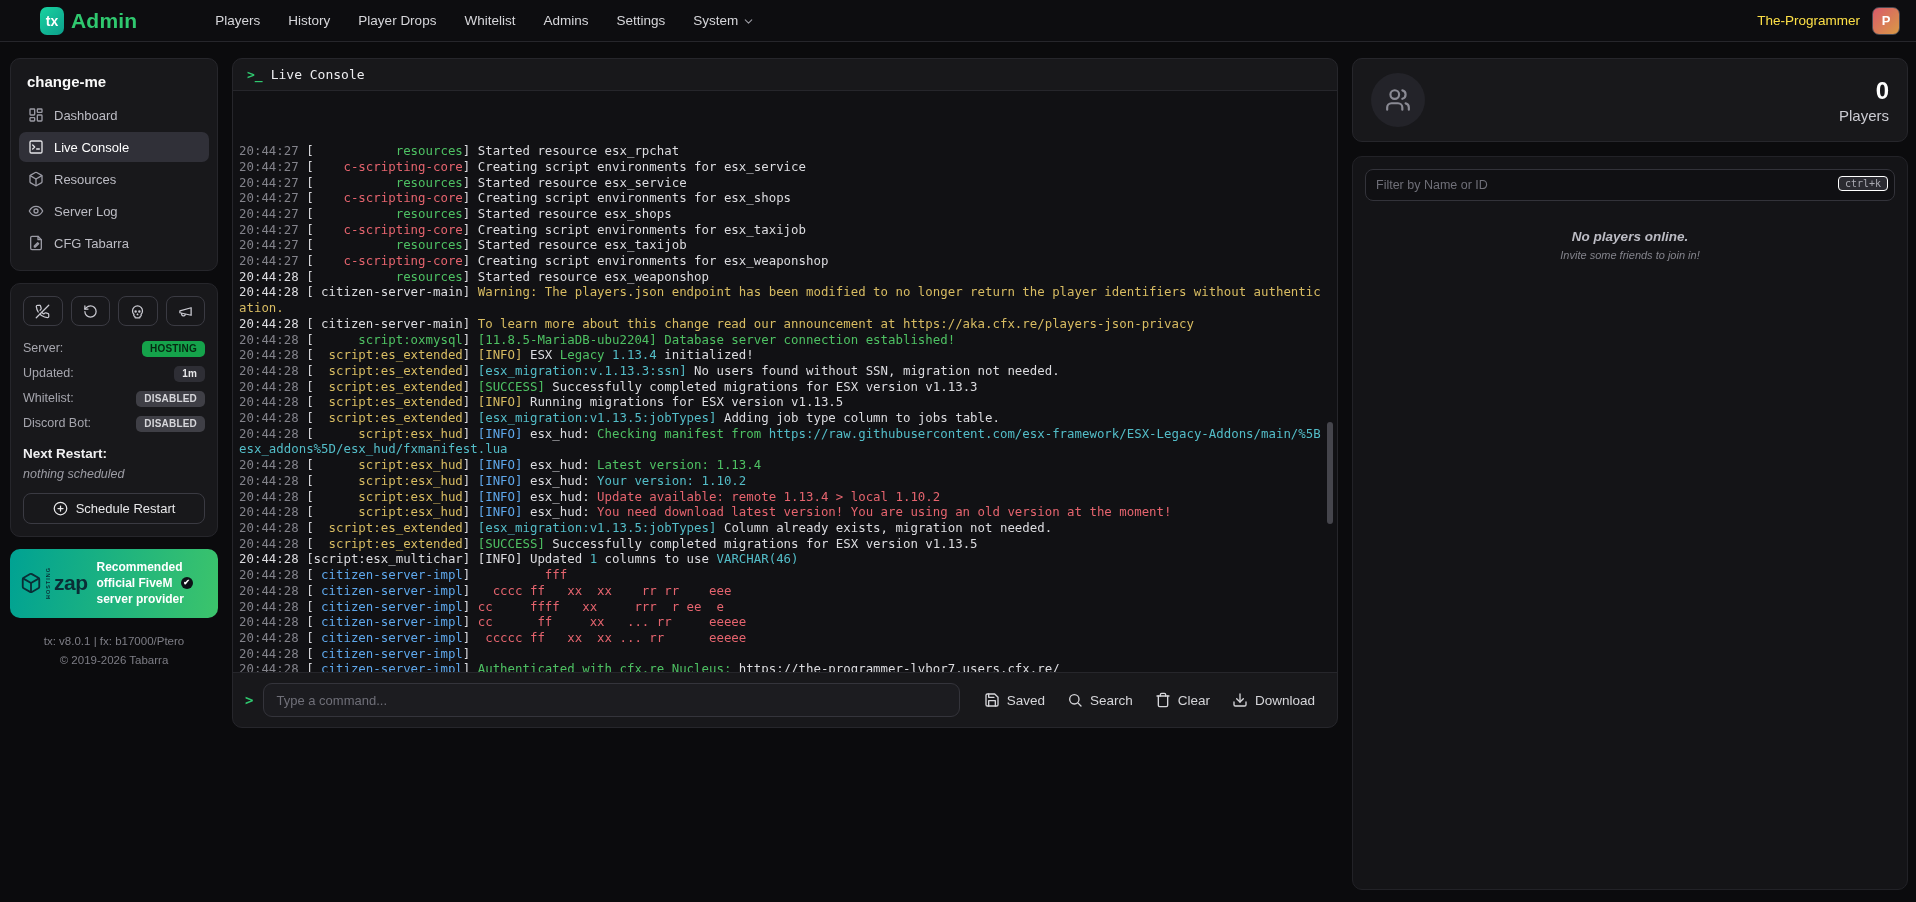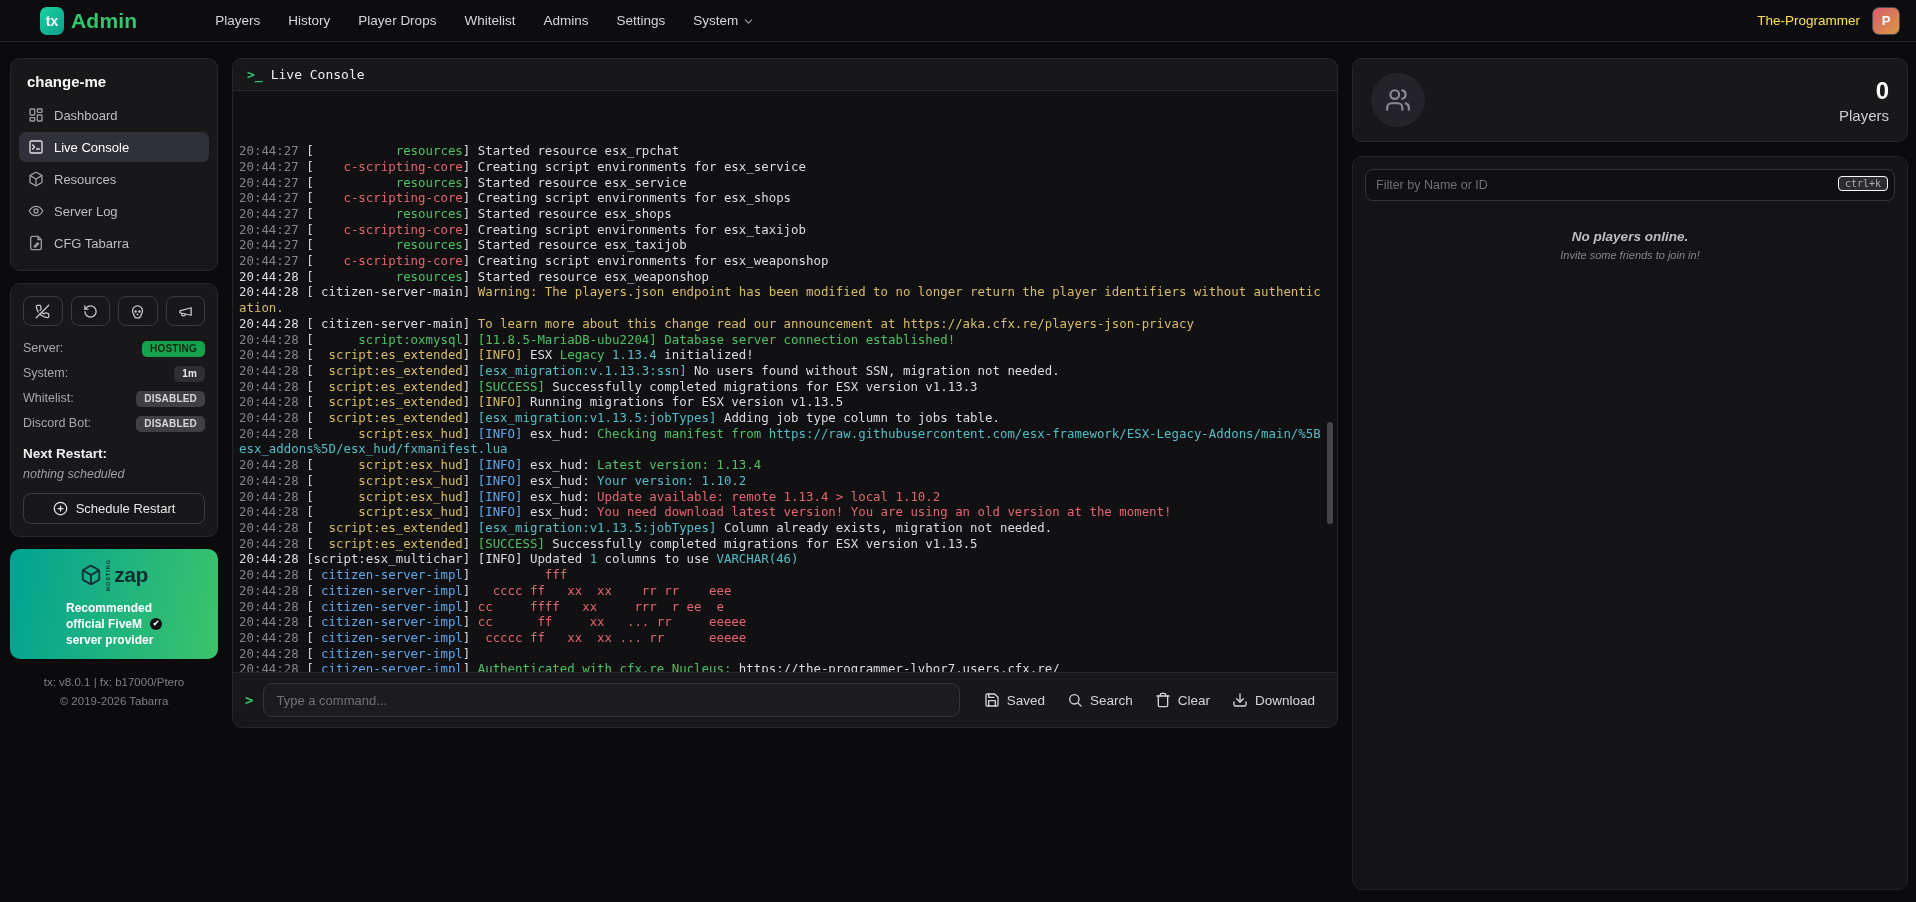--- a/index.html
+++ b/index.html
@@ -52,21 +52,21 @@
   .badge.neutral { background:#2e2e35; color:#e8e8ea; }
   .badge.disabled { background:#3f3f46; color:#d6d6da; }
   .nr-label { margin-top:10px; font-size:13.5px; font-weight:700; color:#f0f0f2; }
   .nr-value { font-size:12.5px; font-style:italic; color:#9c9ca4; margin:6px 0 12px; }
   .schedule-btn { width:100%; display:flex; align-items:center; justify-content:center; gap:8px;
     border:1px solid #3a3a42; background:transparent; border-radius:8px; padding:7px 0;
     font-size:13px; color:#e8e8ea; cursor:pointer; font-family:inherit; }
   .schedule-btn svg { width:15px; height:15px; display:block; }
   .zap-ad { display:flex; align-items:center; gap:9px; border-radius:10px; padding:10px 10px;
     background:linear-gradient(100deg,var(--zap1,#00a293) 0%,var(--zap2,#3cc46b) 100%);
-    cursor:pointer; text-decoration:none;flex-direction:column; }
+    cursor:pointer; text-decoration:none; }
   .zap-logo { display:flex; align-items:center; gap:3px; color:#0a2e36; }
   .zap-cube svg { width:22px; height:22px; display:block; }
   .zap-sub { font-size:5.5px; font-weight:700; letter-spacing:1px; color:#0a2e36;
     writing-mode:vertical-rl; transform:rotate(180deg); }
   .zap-text { font-size:21px; font-weight:800; letter-spacing:-.5px; color:#0a2e36; }
   .zap-copy { font-size:12px; line-height:1.35; color:#fff; }
   .z1,.z3 { font-weight:600; }
   .z2 { font-weight:800; display:flex; align-items:center; gap:8px; }
   .zcheck { width:12px; height:12px; border-radius:50%; background:#0d1117; color:#fff; font-size:8px;
     display:inline-flex; align-items:center; justify-content:center; }
@@ -258,21 +258,21 @@
               </svg>
             </span>
           </button>
         </div>
       <div>
           <div class="status-row">
             <span>Server:</span>
             <span class="badge online">HOSTING</span>
           </div>
           <div class="status-row">
-            <span>System:</span>
+            <span>Updated:</span>
             <span class="badge neutral">1m</span>
           </div>
           <div class="status-row">
             <span>Whitelist:</span>
             <span class="badge disabled">DISABLED</span>
           </div>
           <div class="status-row">
             <span>Discord Bot:</span>
             <span class="badge disabled">DISABLED</span>
           </div>

